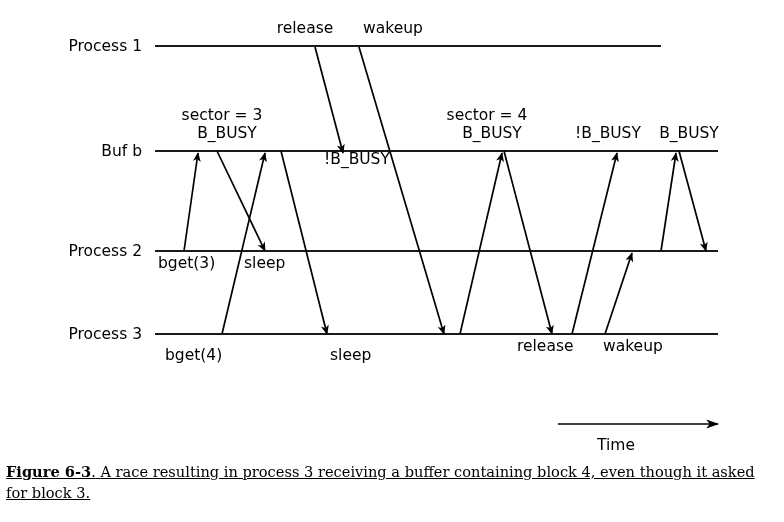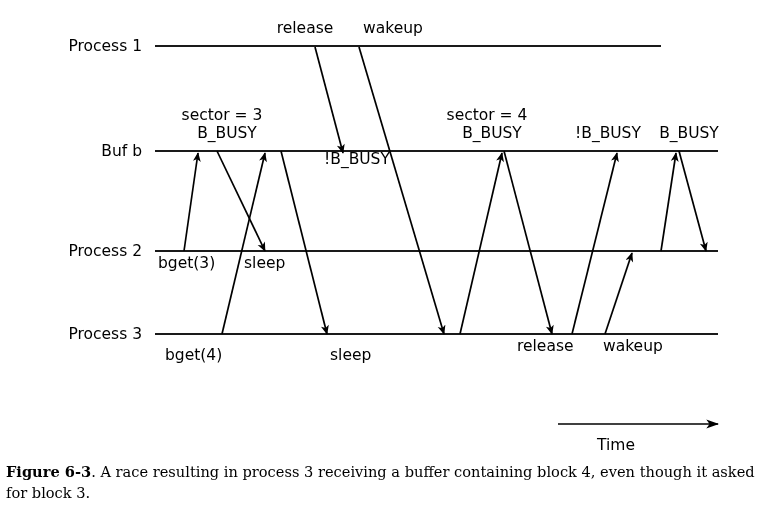--- a/index.html
+++ b/index.html
@@ -73,20 +73,21 @@
   }
   #caption {
     position: absolute;
     left: 6px;
     top: 462px;
     width: 772px;
     font-family: "DejaVu Serif", serif;
     font-size: 14.6px;
     line-height: 1.42;
     color: #000000;
+    text-decoration: underline;
   }
   #caption .fig-num {
     font-weight: bold;
   }
 </style>
 </head>
 <body>
 
 <div id="diagram-root">
 

